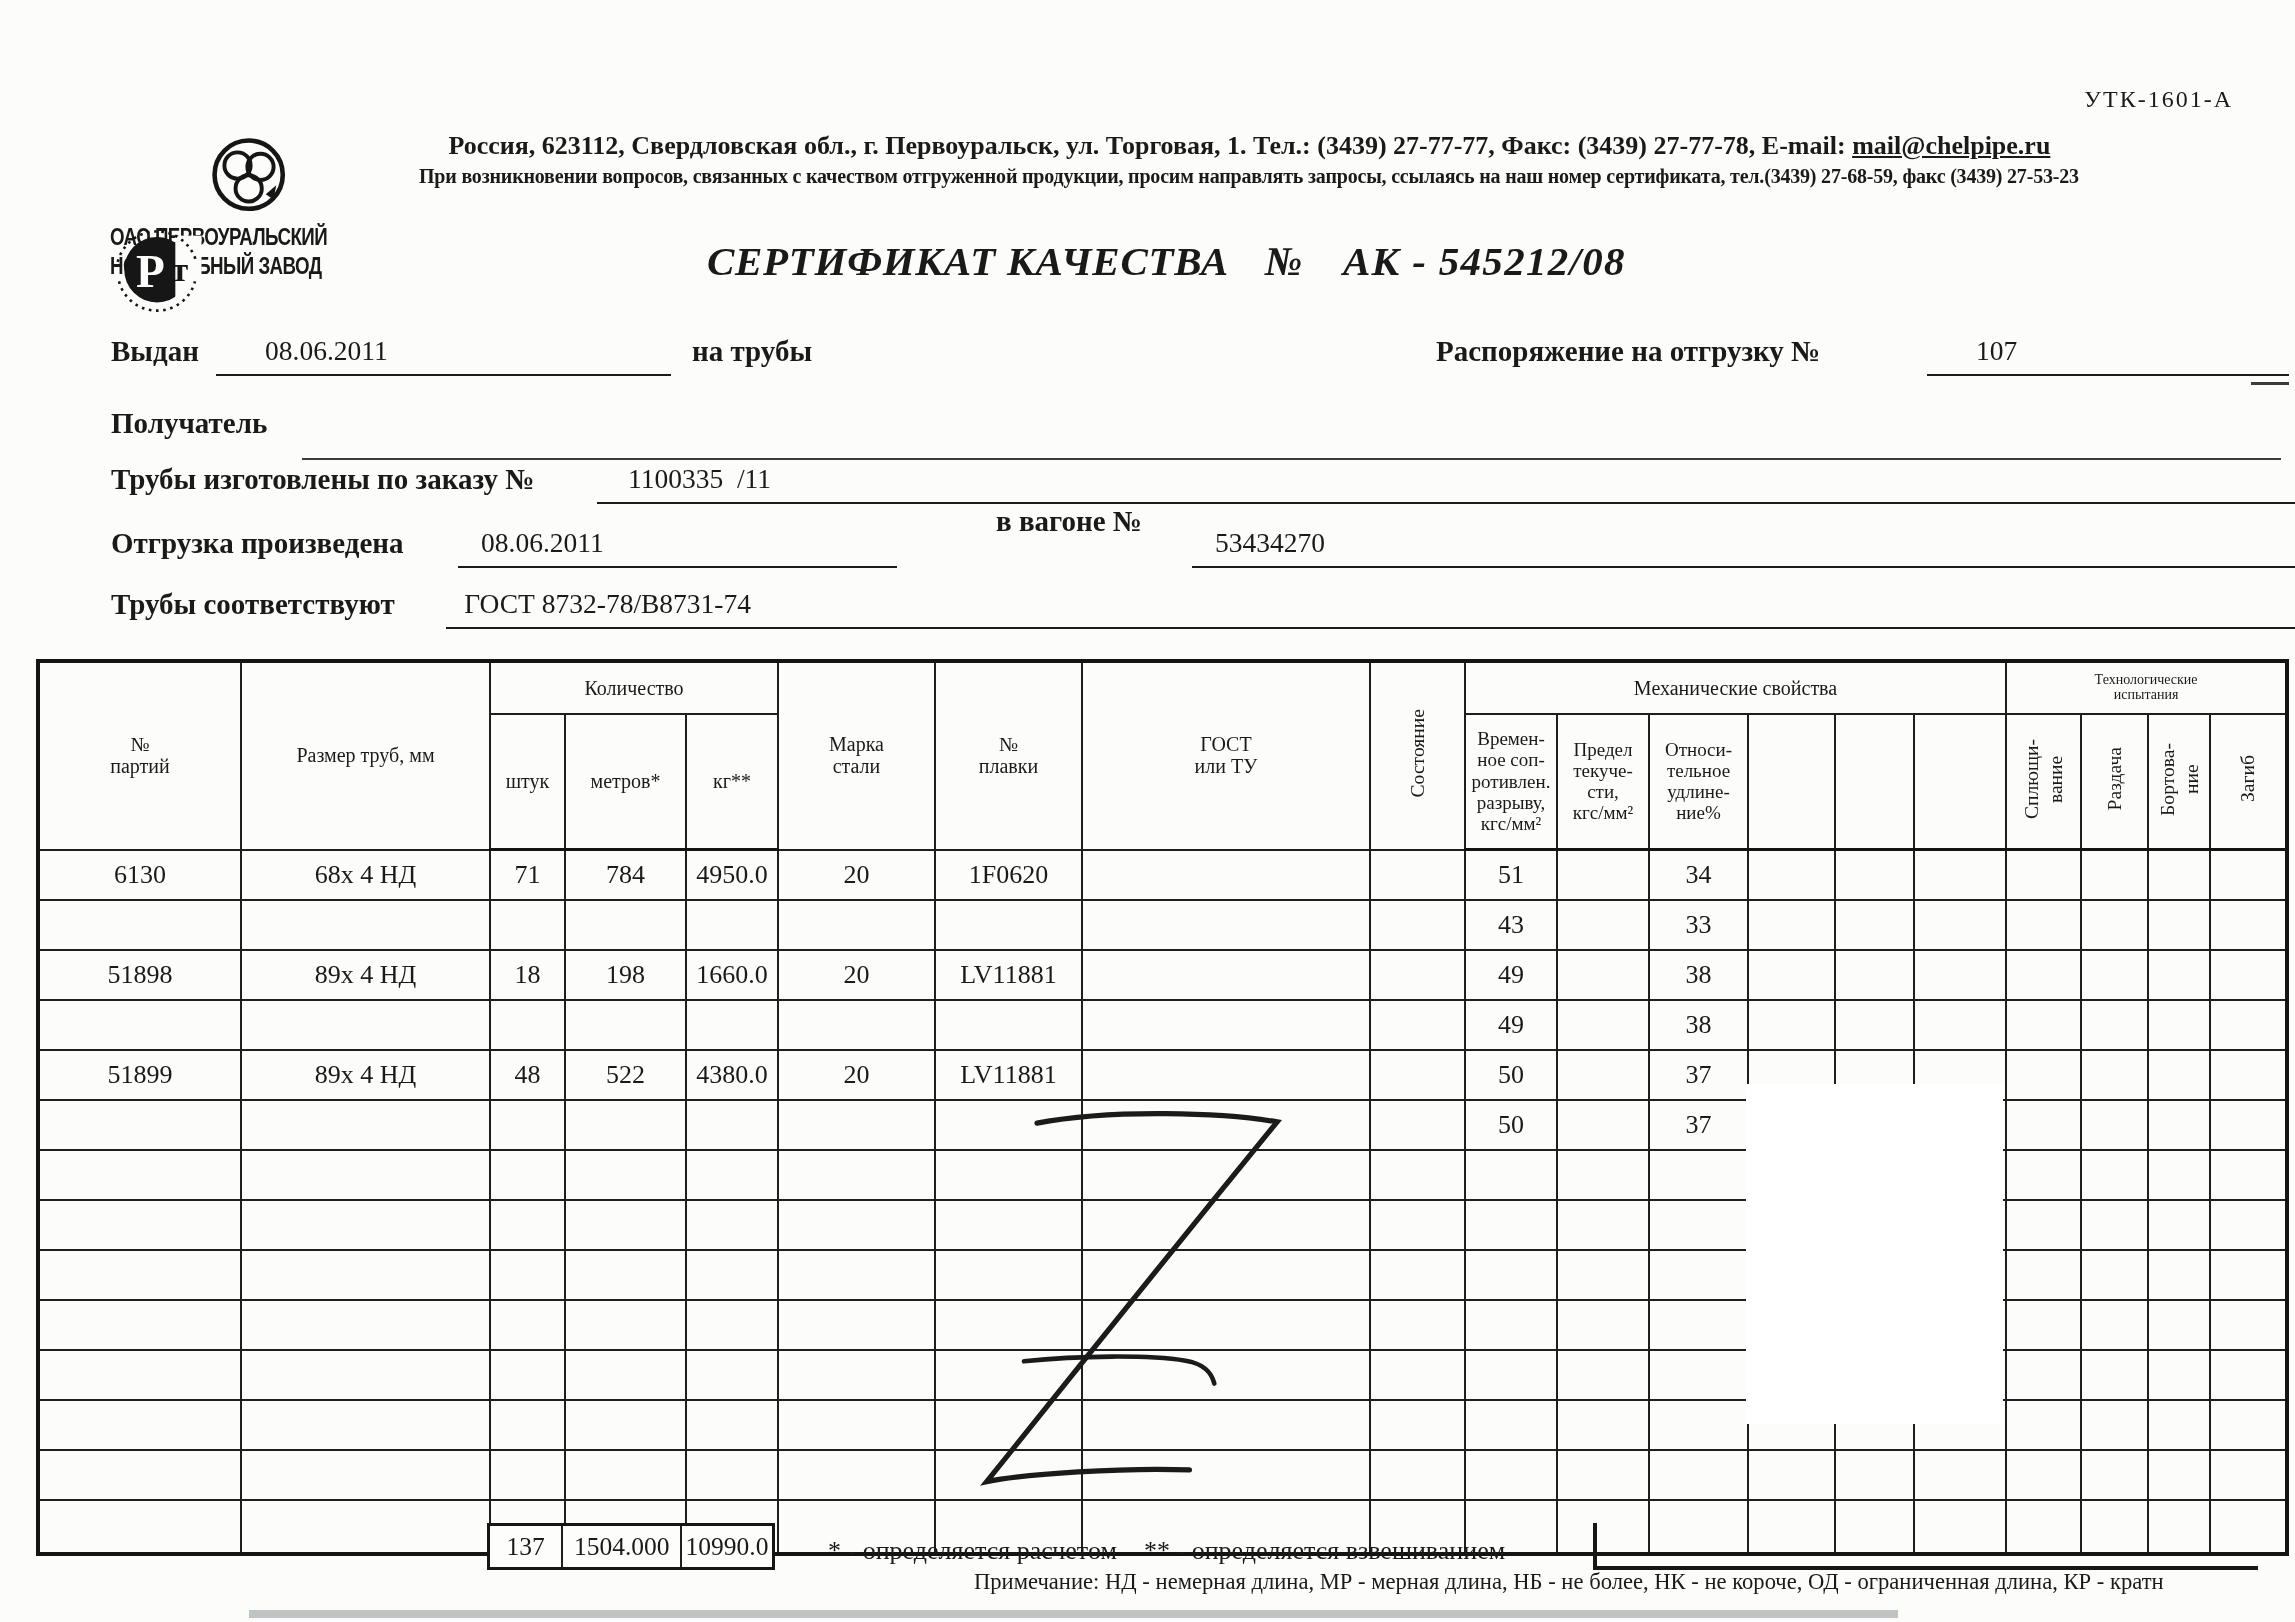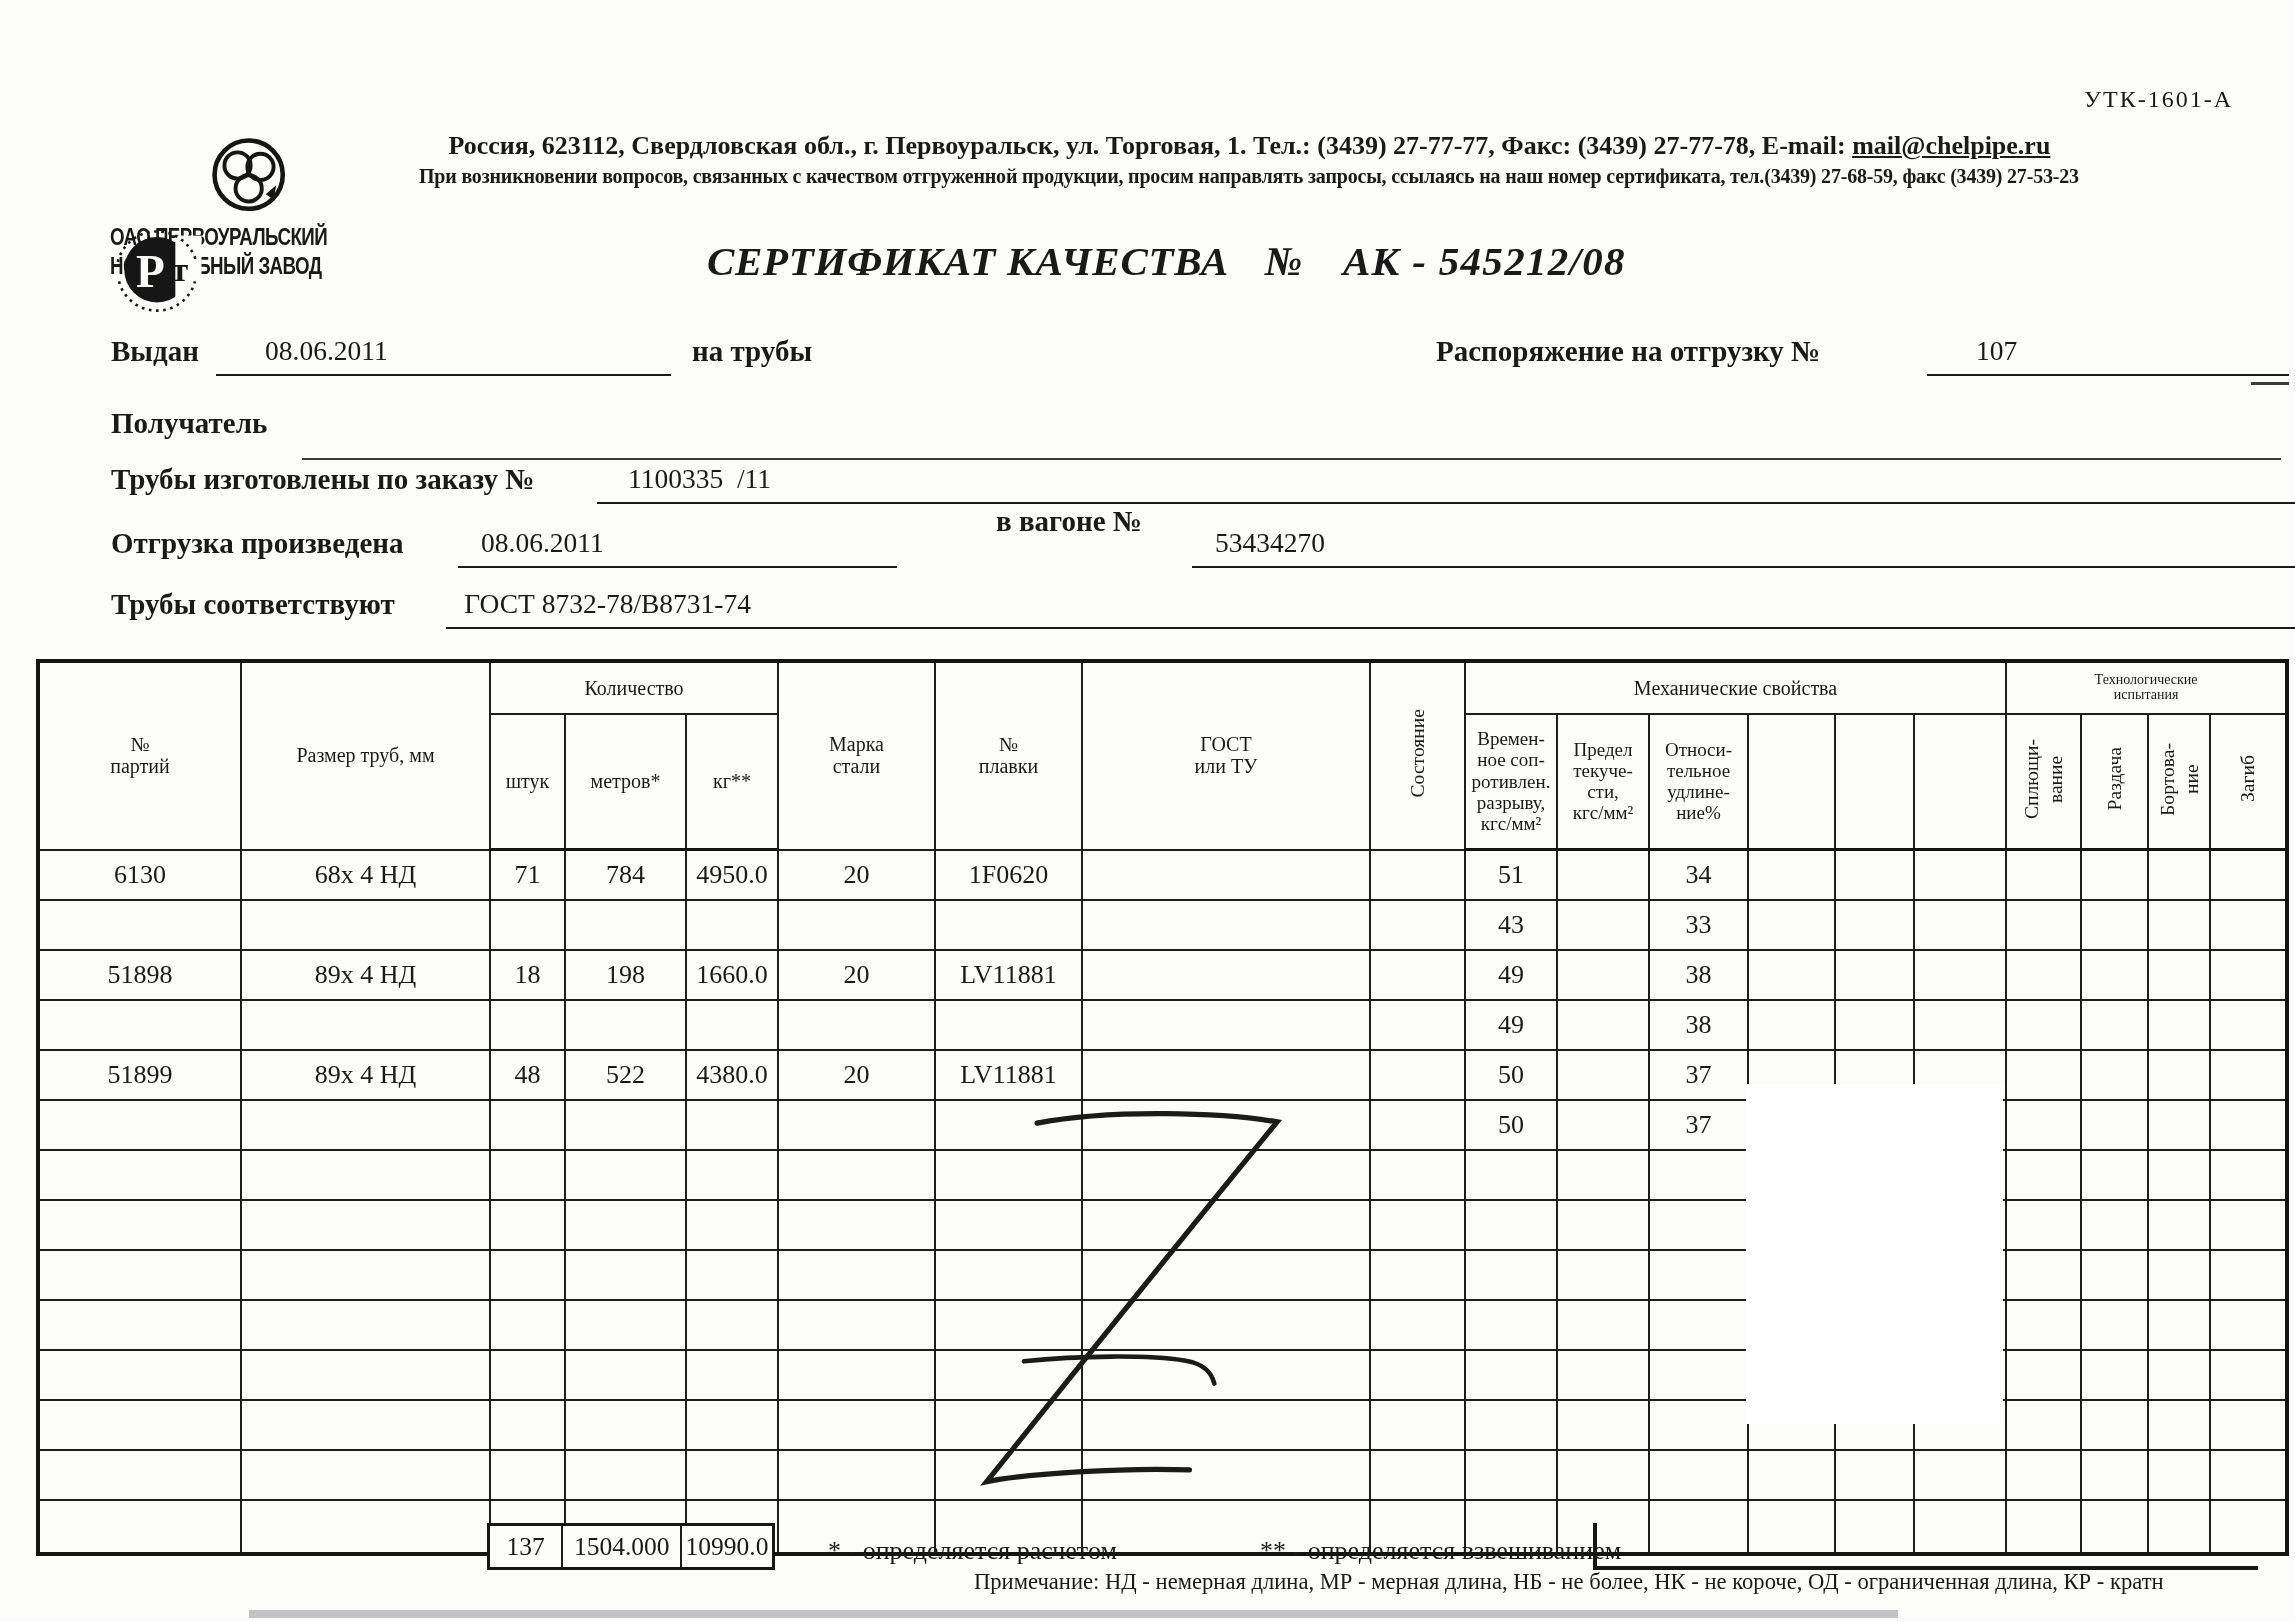--- a/index.html
+++ b/index.html
@@ -506,21 +506,21 @@
 
   <div class="whiteout"></div>
 
   <div class="totals-label">Итого</div>
   <div class="totals-box">
     <div class="tcell c1">137</div>
     <div class="tcell c2">1504.000</div>
     <div class="tcell c3">10990.0</div>
   </div>
   <div class="fnote" style="left:828px; top:1536px;">* - определяется расчетом</div>
-  <div class="fnote" style="left:1260px; top:1536px;">** - определяется взвешиванием</div>
+  <div class="fnote" style="left:1144px; top:1536px;">** - определяется взвешиванием</div>
   <div class="rightbox"></div>
   <div class="note-line">Примечание: НД - немерная длина, МР - мерная длина, НБ - не более, НК - не короче, ОД - ограниченная длина, КР - кратн</div>
 
   <div class="zmark">
     <svg width="458" height="458" viewBox="0 0 700 700">
       <path d="M 185 66 C 300 44 470 50 552 64 Q 335 330 108 614 C 165 602 320 592 418 596" fill="none" stroke="#1b1b1b" stroke-width="8" stroke-linecap="round" stroke-linejoin="miter"></path>
       <path d="M 165 430 C 250 421 355 420 412 429 C 442 434 452 448 456 464" fill="none" stroke="#1b1b1b" stroke-width="7" stroke-linecap="round"></path>
     </svg>
   </div>
 

